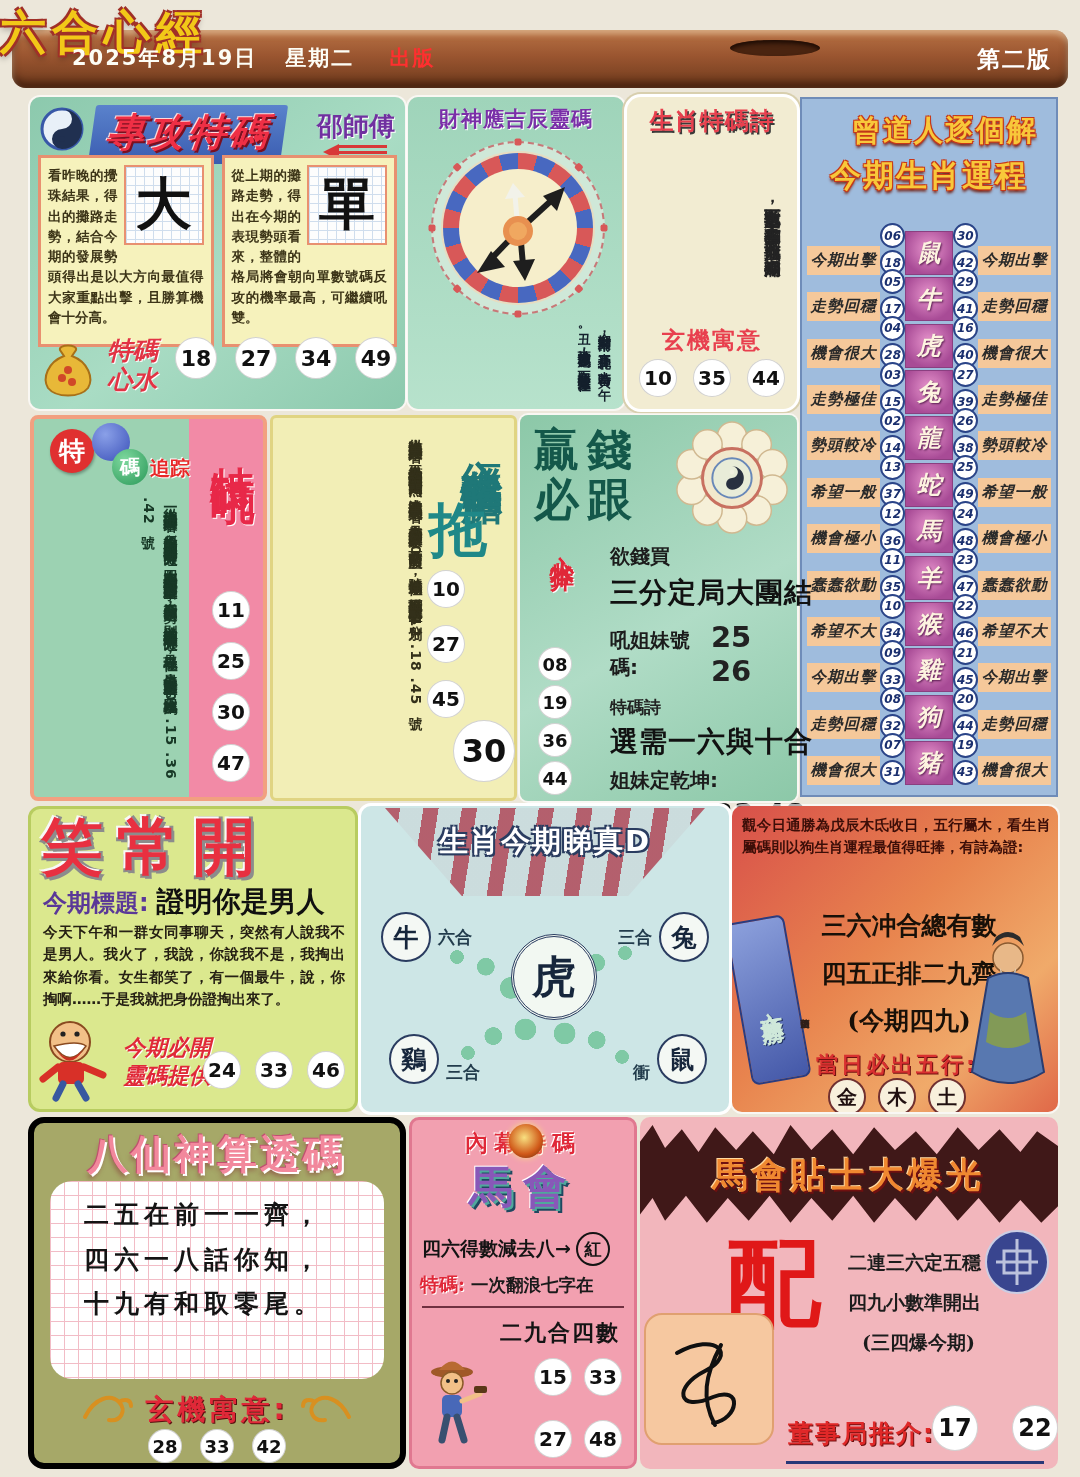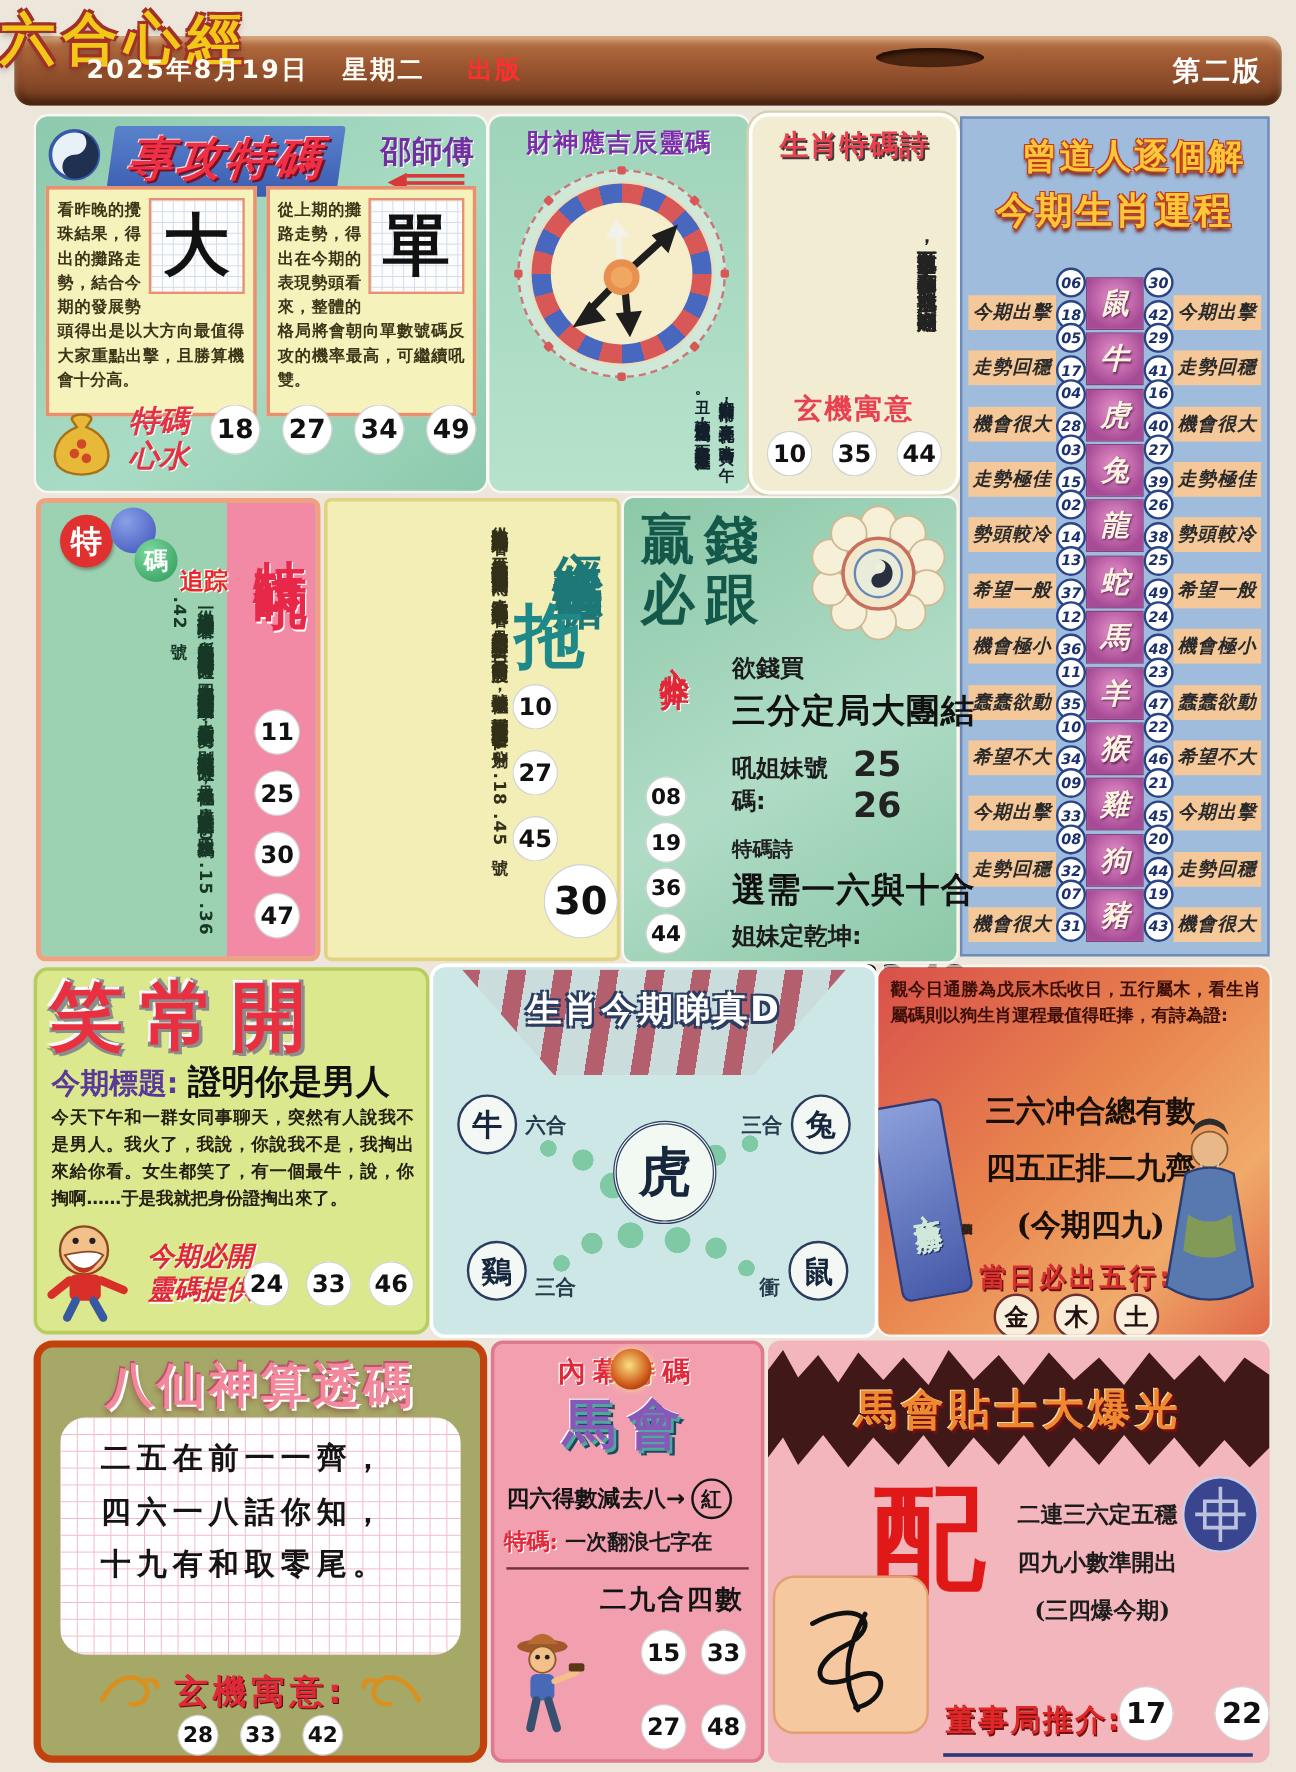--- a/index.html
+++ b/index.html
@@ -103,21 +103,21 @@
       background:#9cd2b2;overflow:hidden;}
   .pE-right{position:absolute;left:155px;top:0;bottom:0;right:0;background:#f28aa6;}
   .pE-badge-te{position:absolute;left:16px;top:10px;width:44px;height:44px;border-radius:50%;background:#e03030;
       color:#fff;font-size:26px;font-weight:900;display:flex;align-items:center;justify-content:center;
       box-shadow:1px 2px 3px rgba(0,0,0,.3);}
   .pE-badge-blue{position:absolute;left:58px;top:4px;width:38px;height:38px;border-radius:50%;
       background:radial-gradient(circle at 35% 30%,#8aa0e8,#3a50b8);}
   .pE-badge-ma{position:absolute;left:78px;top:30px;width:36px;height:36px;border-radius:50%;
       background:radial-gradient(circle at 35% 30%,#7ed89e,#2a9858);color:#fff;font-size:20px;font-weight:900;
       display:flex;align-items:center;justify-content:center;}
-  .pE-badge-tail{position:absolute;left:116px;top:52px;font-size:20px;font-weight:900;color:#e82828;
+  .pE-badge-tail{position:absolute;left:116px;top:36px;font-size:20px;font-weight:900;color:#e82828;
       text-shadow:1px 1px 0 #fff,-1px -1px 0 #fff;}
   .pE-body{position:absolute;left:10px;top:78px;width:138px;height:296px;writing-mode:vertical-rl;
       font-size:14px;font-weight:700;color:#173826;line-height:1.6;letter-spacing:1px;}
   .pE-title{position:absolute;left:170px;top:12px;writing-mode:vertical-rl;font-size:44px;font-weight:900;
       color:#e82848;letter-spacing:8px;font-family:"DejaVu Serif",serif;text-shadow:1px 1px 0 #fff;}
   .pE-balls{position:absolute;left:178px;top:172px;display:flex;flex-direction:column;gap:13px;}
 
   
   .pF{left:270px;top:415px;width:247px;height:386px;background:#f2eeb6;border:3px solid #e0d482;border-radius:6px;}
   .pF-body{position:absolute;left:6px;top:10px;width:148px;height:366px;writing-mode:vertical-rl;
@@ -196,21 +196,21 @@
       display:flex;align-items:center;justify-content:center;font-size:20px;font-weight:900;color:#201010;}
   .pJ-book{position:absolute;left:6px;top:112px;width:56px;height:160px;border-radius:8px;
       background:linear-gradient(160deg,#8ca0dc,#4458a8);border:2px solid #2a3c80;transform:rotate(-10deg);
       display:flex;align-items:center;justify-content:center;}
   .pJ-book span{writing-mode:vertical-rl;font-size:23px;font-weight:900;color:#cfe8da;letter-spacing:3px;
       text-shadow:1px 1px 0 #203060;font-family:"DejaVu Serif",serif;}
   .pJ-author{position:absolute;left:66px;top:206px;writing-mode:vertical-rl;font-size:9px;font-weight:700;color:#30201a;}
   .pJ-sage{position:absolute;right:2px;bottom:0;}
 
   
-  .pK{left:28px;top:1117px;width:378px;height:352px;background:#a6a868;border:6px solid #c2410c;border-radius:16px;}
+  .pK{left:28px;top:1117px;width:378px;height:352px;background:#a6a868;border:6px solid #000000;border-radius:16px;}
   .pK-title{position:absolute;left:0;right:0;top:4px;text-align:center;font-size:40px;font-weight:900;
       color:#f2889c;letter-spacing:3px;font-family:"DejaVu Serif",serif;
       text-shadow:2px 2px 0 #fff,-1px -1px 0 #c05070,0 4px 5px rgba(120,20,40,.5);}
   .pK-box{position:absolute;left:16px;top:58px;right:16px;height:198px;border-radius:22px;background:#fff;
       background-image:linear-gradient(#f2bcc6 1px,transparent 1px),linear-gradient(90deg,#f2bcc6 1px,transparent 1px);
       background-size:14px 14px;padding:12px 0 0 34px;box-sizing:border-box;}
   .pK-box div{font-size:25px;font-weight:900;color:#141414;line-height:1.78;font-family:"DejaVu Serif",serif;
       letter-spacing:5px;}
   .pK-foot{position:absolute;left:0;right:0;top:266px;display:flex;align-items:center;justify-content:center;gap:10px;}
   .pK-foot .t{font-size:28px;font-weight:900;color:#e02838;letter-spacing:4px;text-shadow:1px 1px 0 #5a1010;}

